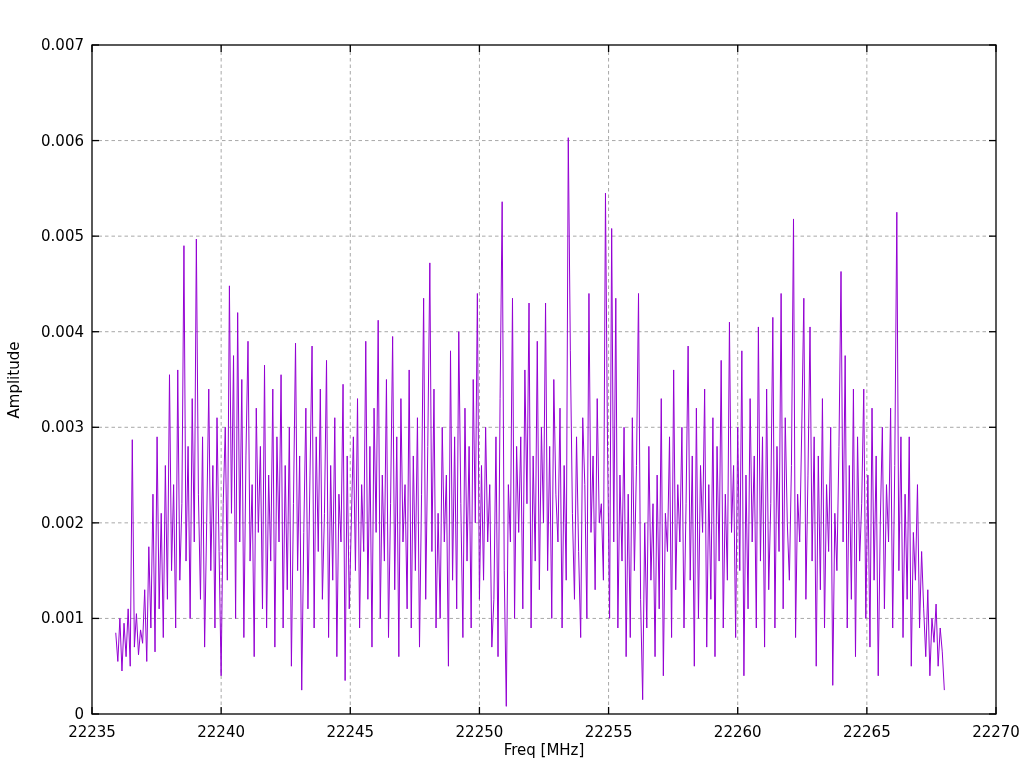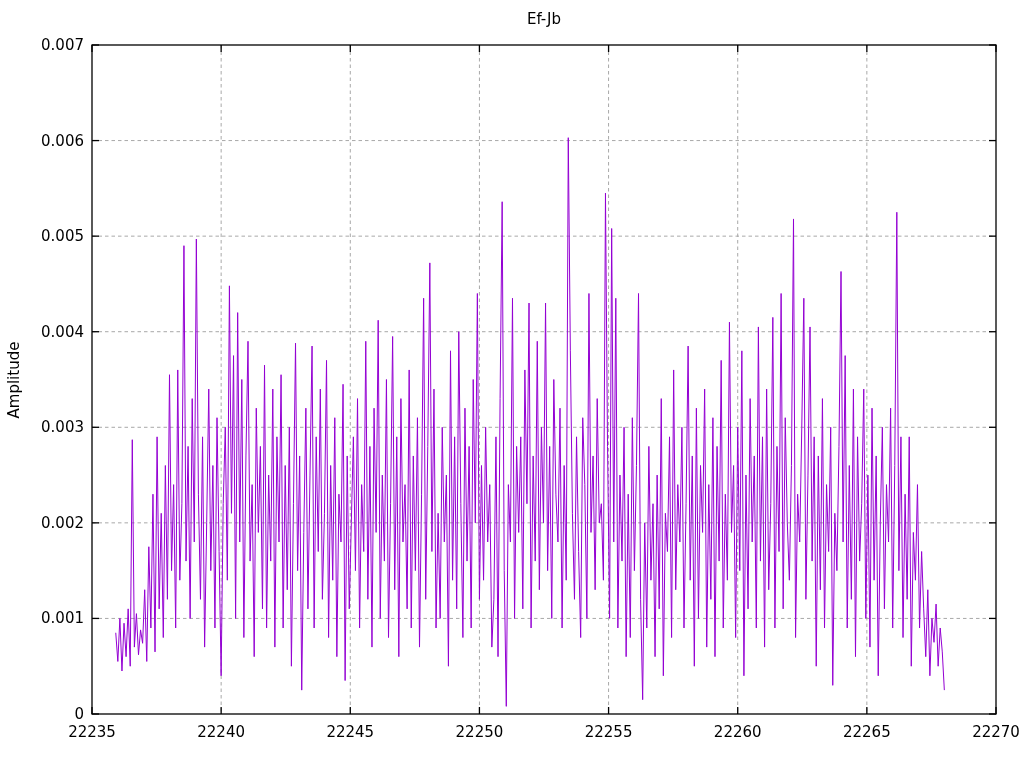--- a/index.html
+++ b/index.html
@@ -26,22 +26,22 @@
   }
   svg text {
     font-family: "DejaVu Sans", "Liberation Sans", sans-serif;
     font-size: 15px; fill: #000;
   }
 </style>
 </head>
 <body>
 
 <div class="stage">
-  <div class="chart-title">Ef-Jb</div>
   <div class="y-axis-label">Amplitude</div>
+  <div class="x-axis-label">Freq [MHz]</div>
   <svg id="plot-svg" width="1024" height="768" viewBox="0 0 1024 768" style="position:absolute; left:0; top:0;">
       <line x1="221.14285714285714" y1="45" x2="221.14285714285714" y2="714" stroke="#a8a8a8" stroke-width="1" stroke-dasharray="3.5,3"></line>
       <line x1="350.2857142857143" y1="45" x2="350.2857142857143" y2="714" stroke="#a8a8a8" stroke-width="1" stroke-dasharray="3.5,3"></line>
       <line x1="479.4285714285714" y1="45" x2="479.4285714285714" y2="714" stroke="#a8a8a8" stroke-width="1" stroke-dasharray="3.5,3"></line>
       <line x1="608.5714285714286" y1="45" x2="608.5714285714286" y2="714" stroke="#a8a8a8" stroke-width="1" stroke-dasharray="3.5,3"></line>
       <line x1="737.7142857142858" y1="45" x2="737.7142857142858" y2="714" stroke="#a8a8a8" stroke-width="1" stroke-dasharray="3.5,3"></line>
       <line x1="866.8571428571428" y1="45" x2="866.8571428571428" y2="714" stroke="#a8a8a8" stroke-width="1" stroke-dasharray="3.5,3"></line>
       <line x1="92" y1="618.4285714285714" x2="996" y2="618.4285714285714" stroke="#a8a8a8" stroke-width="1" stroke-dasharray="3.5,3"></line>
       <line x1="92" y1="522.8571428571429" x2="996" y2="522.8571428571429" stroke="#a8a8a8" stroke-width="1" stroke-dasharray="3.5,3"></line>
       <line x1="92" y1="427.2857142857143" x2="996" y2="427.2857142857143" stroke="#a8a8a8" stroke-width="1" stroke-dasharray="3.5,3"></line>

